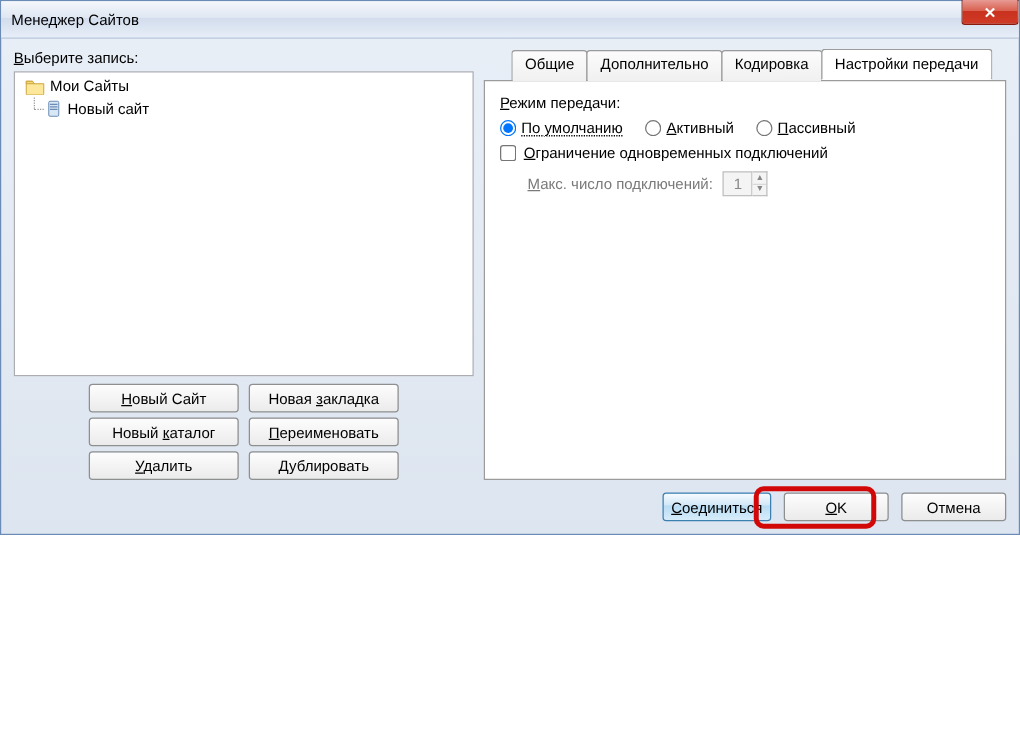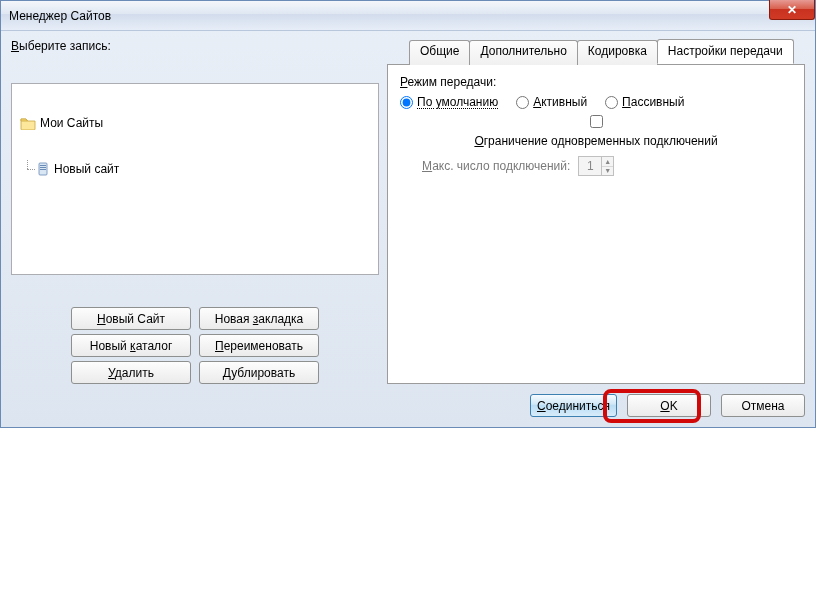--- a/index.html
+++ b/index.html
@@ -72,41 +72,39 @@
     flex: 1;
     display: flex;
     gap: 8px;
   }
 
   
   .left-panel {
     width: 368px;
     display: flex;
     flex-direction: column;
-    gap: 26px;
   }
   .select-label {
     margin-bottom: 4px;
     font-size: 12px;
   }
   .select-label u { text-decoration: underline; }
   .tree {
     flex: 1;
     border: 1px solid #abadb3;
     background: #fff;
     padding: 2px 4px;
     overflow: auto;
     height: 380px;
   }
   .tree-node {
     display: flex;
     align-items: center;
     height: 18px;
     padding-left: 4px;
-    margin-top: 28px;
   }
   .tree-node.child {
     padding-left: 20px;
     position: relative;
   }
   .tree-lines {
     position: absolute;
     left: 8px;
     top: 0;
     width: 12px;
@@ -217,21 +215,20 @@
   }
   .radio-item input { margin:0; }
   .radio-item .lbl.underlined { text-decoration: underline dotted #000; text-underline-offset:2px; }
   .radio-item .lbl u { text-decoration: underline; }
 
   .checkbox-row {
     display: flex;
     align-items: center;
     gap: 6px;
     margin-bottom: 8px;
-    flex-direction: column;
   }
   .checkbox-row input { margin:0; }
   .checkbox-row label u { text-decoration: underline; }
 
   .spinner-row {
     display: flex;
     align-items: center;
     gap: 8px;
     padding-left: 22px;
     color: #7a7a7a;

